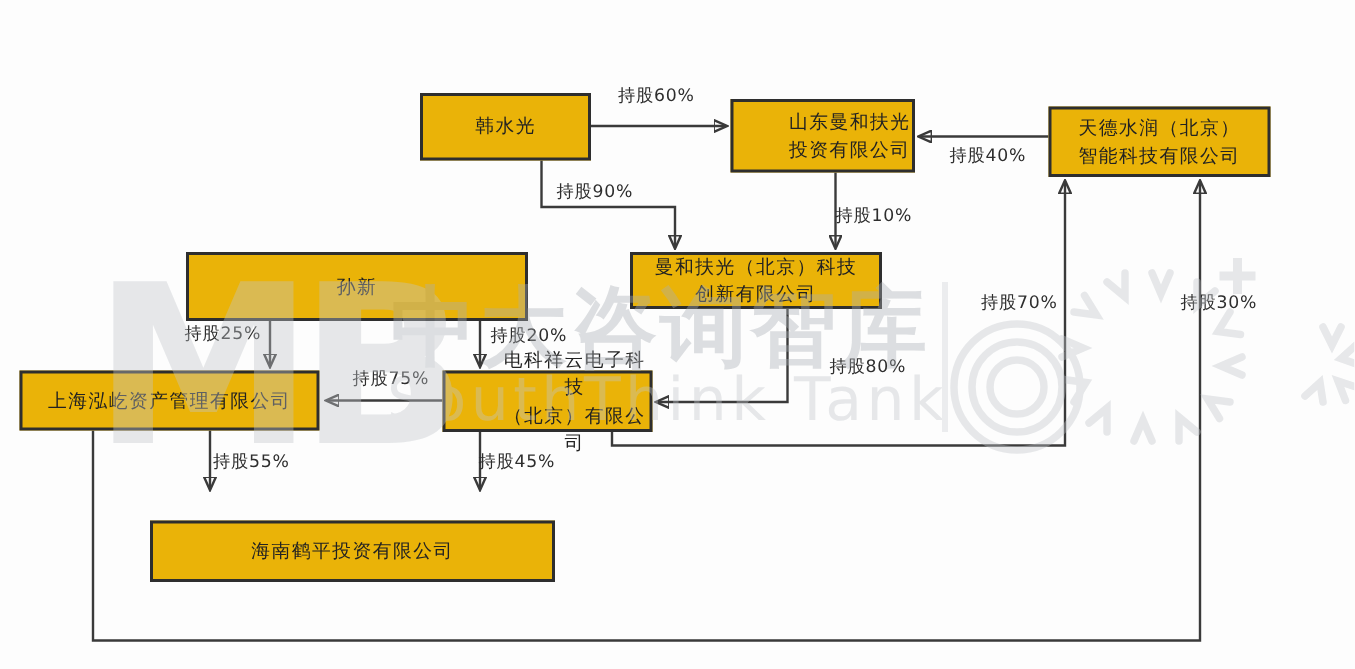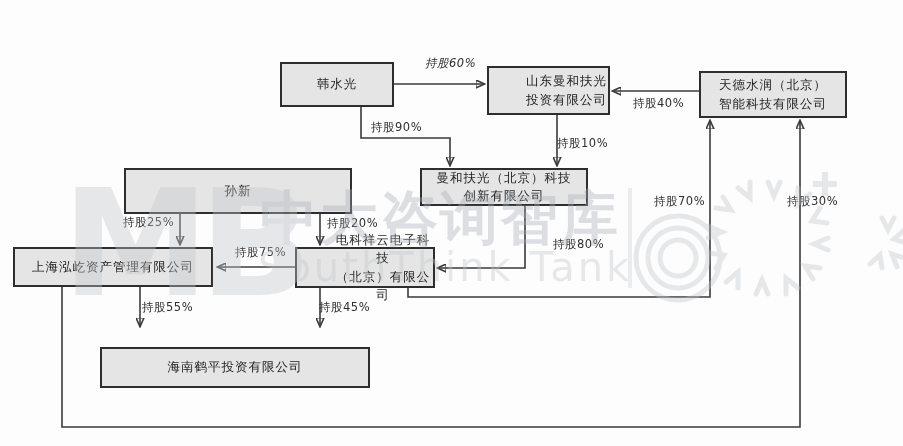--- a/index.html
+++ b/index.html
@@ -13,21 +13,21 @@
   }
   #stage { position: absolute; inset: 0; width: 903px; height: 446px; }
 
   
   svg.edges { position: absolute; left: 0; top: 0; z-index: 2; }
   svg.edges path { fill: none; stroke: #3a3a3a; stroke-width: 1.6; }
 
   
   .node {
     position: absolute;
-    background: #e5e5e5;
+    background: #eab308;
     border: 2px solid #2e2e2e;
     display: flex;
     align-items: center;
     justify-content: center;
     text-align: center;
     z-index: 3;
   }
   .node-label {
     font-size: 12.5px;
     line-height: 1.45;
@@ -119,21 +119,21 @@
 
   <div class="node" style="left:295px; top:247px; width:140px; height:41px;padding-left:36px;">
     <div class="node-label">电科祥云电子科技
 （北京）有限公司</div>
   </div>
 
   <div class="node" style="left:100px; top:347px; width:270px; height:41px;">
     <div class="node-label">海南鹤平投资有限公司</div>
   </div>
 
-  <span class="edge-label" style="left:425px; top:56px;font-style:italic;">持股60%</span>
+  <span class="edge-label" style="left:412px; top:56px;">持股60%</span>
   <span class="edge-label" style="left:371px; top:120px;">持股90%</span>
   <span class="edge-label" style="left:557px; top:136px;">持股10%</span>
   <span class="edge-label" style="left:633px; top:96px;">持股40%</span>
   <span class="edge-label" style="left:123px; top:215px;">持股25%</span>
   <span class="edge-label" style="left:327px; top:216px;">持股20%</span>
   <span class="edge-label" style="left:235px; top:245px;">持股75%</span>
   <span class="edge-label" style="left:526px; top:237px;margin-left:27px;">持股80%</span>
   <span class="edge-label" style="left:142px; top:300px;">持股55%</span>
   <span class="edge-label" style="left:319px; top:300px;">持股45%</span>
   <span class="edge-label" style="left:654px; top:194px;">持股70%</span>

